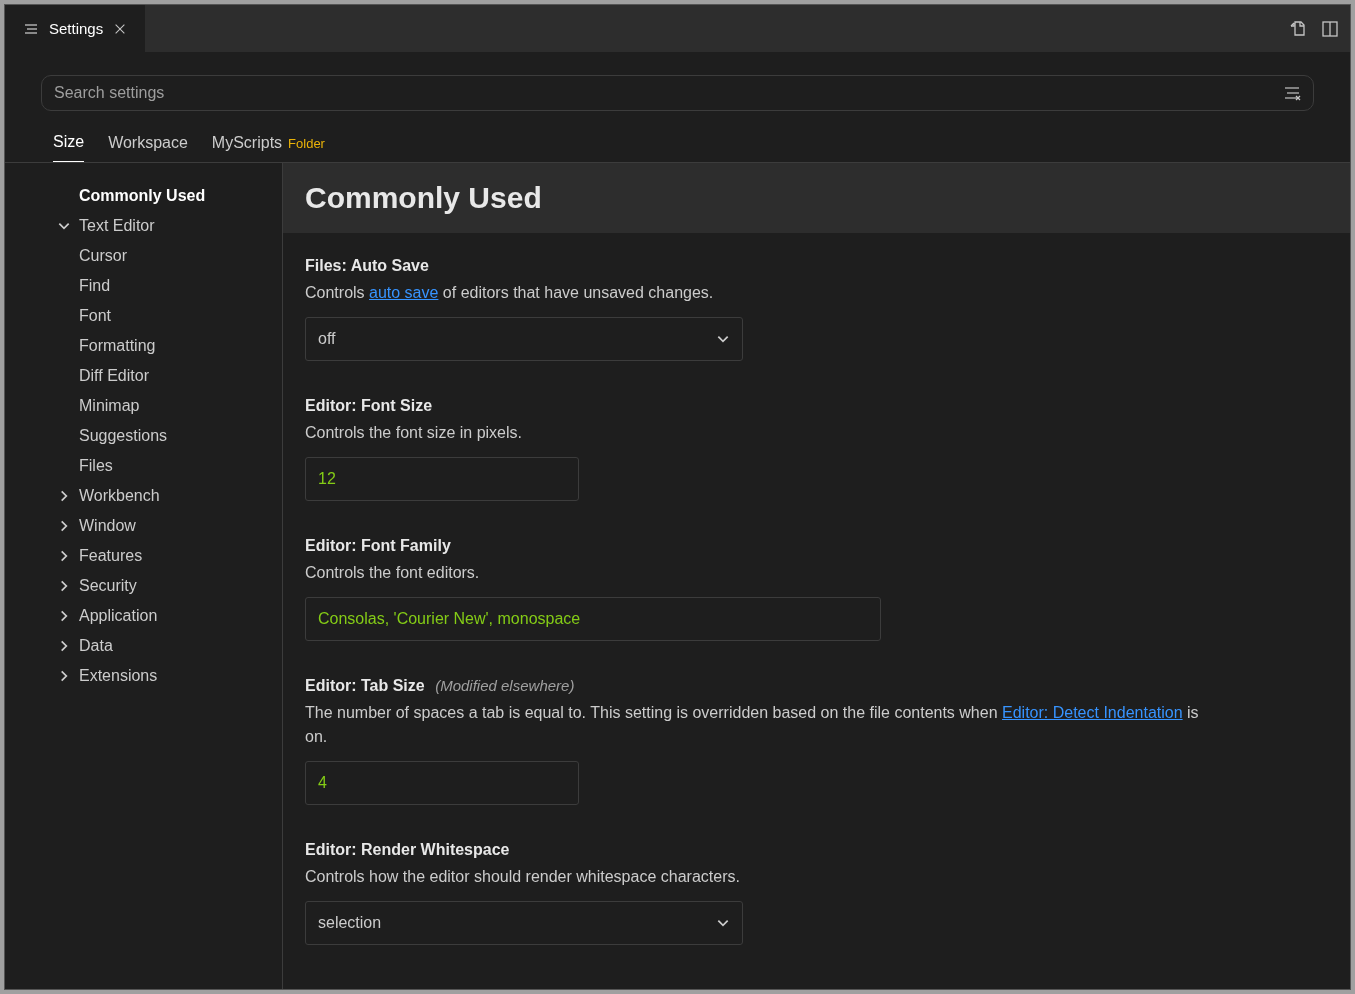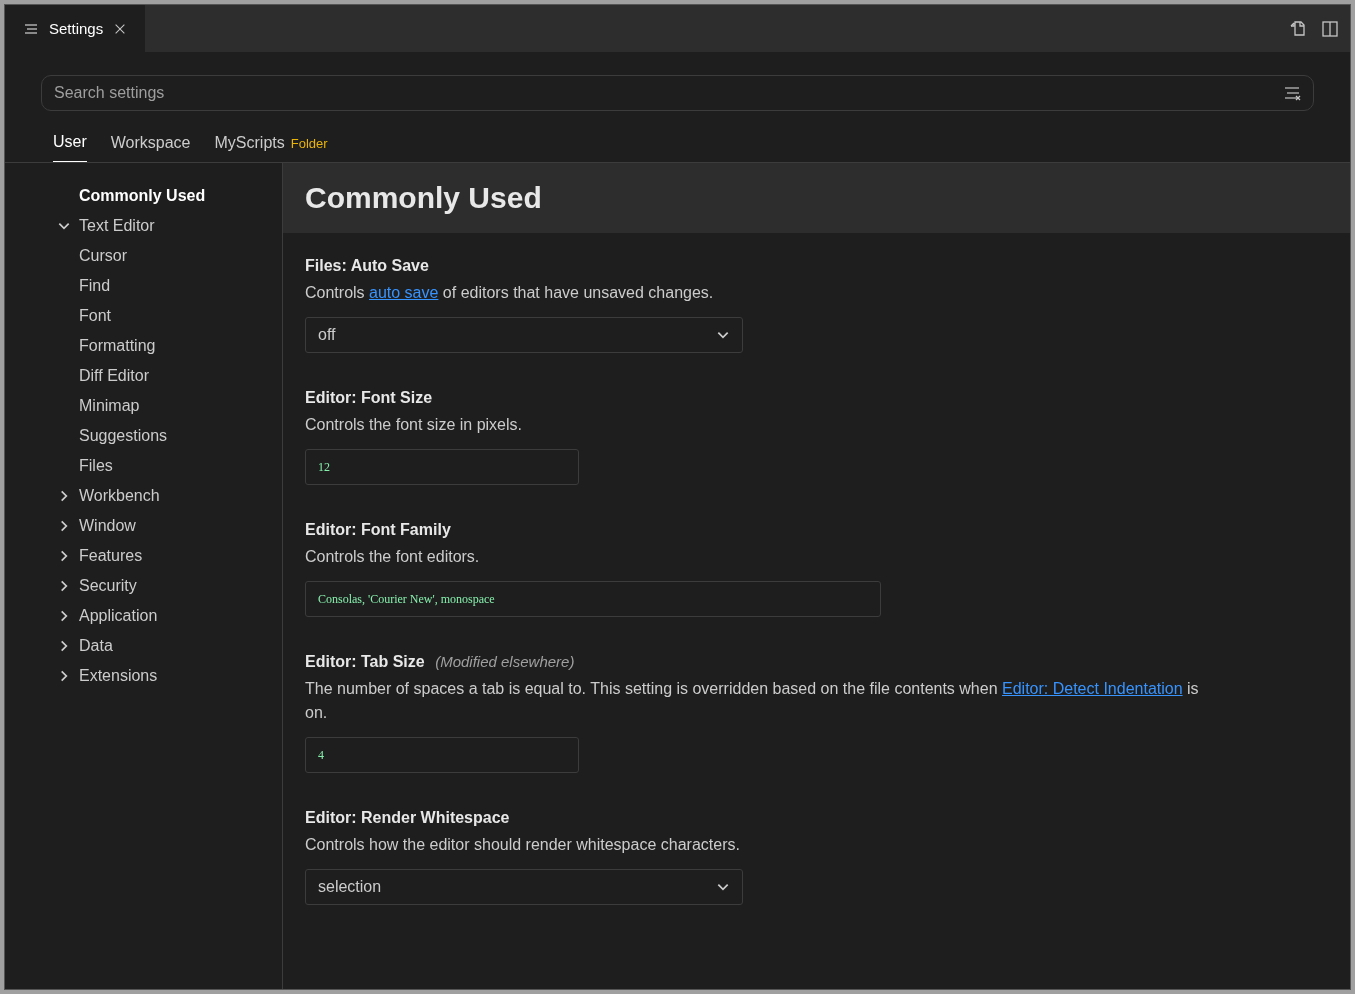--- a/index.html
+++ b/index.html
@@ -79,28 +79,28 @@
     background:#2d2d2d; padding:18px 22px; margin:0 0 24px 0;
   }
   .heading-bar h1{ font-size:30px; font-weight:700; color:#e8e8e8;}
   .setting{ padding:0 22px 36px 22px; max-width:960px;}
   .setting .title{ font-weight:600; font-size:16px; color:#e8e8e8; margin-bottom:6px;}
   .setting .title .annot{ font-style:italic; font-weight:400; color:#a0a0a0; margin-left:6px; font-size:15px;}
   .setting .desc{ font-size:16px; color:#ccc; margin-bottom:12px; line-height:1.5;}
   .setting .desc a{ color:#3794ff; text-decoration:underline; cursor:pointer;}
   .ctrl-select, .ctrl-input{
     background:#1e1e1e; border:1px solid #3c3c3c; border-radius:3px;
-    color:#ccc; font-size:16px; height:36px;
+    color:#ccc; font-size:16px; height:44px;
     padding:0 12px;
     display:flex; align-items:center; justify-content:space-between;
   }
   .ctrl-select{ width:438px; cursor:pointer;}
   .ctrl-select .chev{ font-size:14px;}
   .ctrl-input input{
-    width:100%; background:transparent; border:none; outline:none; color:#86efac; font-size:12px;font-family:Liberation Serif, serif;
+    width:100%; background:transparent; border:none; outline:none; color:#84cc16; font-size:16px;
   }
   .ctrl-input.narrow{ width:274px;}
   .ctrl-input.wide{ width:576px;}
 </style>
 </head>
 <body>
 
 <div class="window-border">
   <div class="app-inner">
 
@@ -152,21 +152,21 @@
               <line x1="2" y1="14" x2="16" y2="14"></line>
               <line x1="13" y1="12" x2="17" y2="16"></line>
                 <line x1="17" y1="12" x2="13" y2="16"></line>
             </svg>
           </span>
         </div>
       </div>
 
       <div class="scope-tabs">
         <div class="scope-item active">
-          <span>User</span>
+          <span>Size</span>
         </div>
         <div class="scope-item">
           <span>Workspace</span>
         </div>
         <div class="scope-item">
           <span>MyScripts</span>
           <span class="badge">Folder</span>
         </div>
       </div>
 

